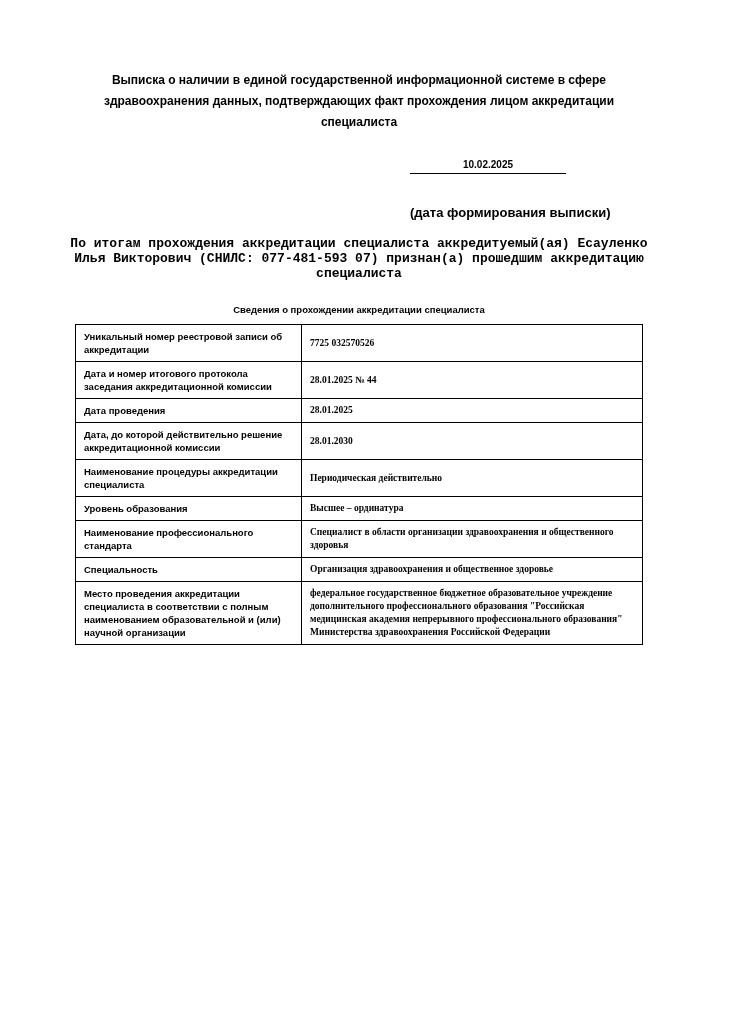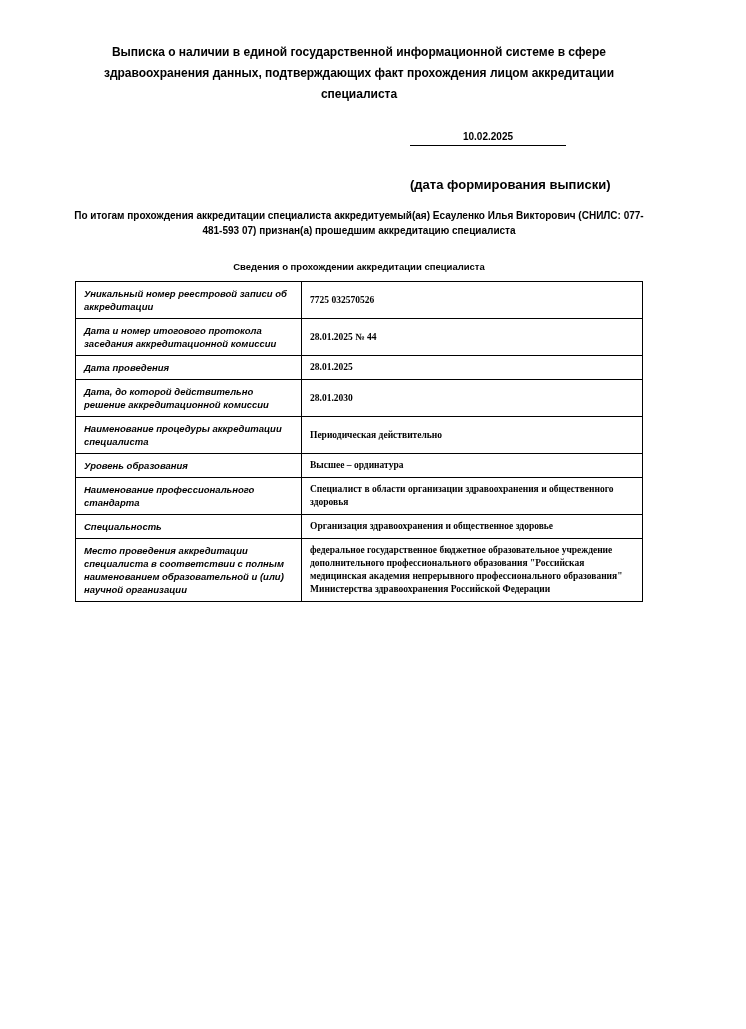--- a/index.html
+++ b/index.html
@@ -12,21 +12,21 @@
       width: 746px;
       height: 1029px;
       font-family: "Liberation Sans", sans-serif;
       color: #000000;
       font-weight: bold;
       overflow: hidden;
     }
     .page {
       width: 718px;
       height: 1029px;
-      padding-top: 42px;
+      padding-top: 70px;
     }
     .doc-title {
       width: 560px;
       margin: 0 auto;
       text-align: center;
       font-size: 12px;
       line-height: 21px;
     }
     .date-block {
       width: 156px;
@@ -43,22 +43,23 @@
       font-size: 13px;
       line-height: 14px;
       white-space: nowrap;
       padding-top: 1px;
       margin-top: 31px;
     }
     .summary {
       width: 584px;
       margin: 16px auto 0;
       text-align: center;
-      font-size: 10px;
+      font-size: 13px;
       line-height: 15px;
+      font-family: Liberation Mono, monospace;
     }
     .section-heading {
       margin-top: 22px;
       text-align: center;
       font-size: 9.5px;
       line-height: 13px;
     }
     .registry-heading {
       margin-top: 9px;
       text-align: center;
@@ -73,21 +74,21 @@
     }
     table.accreditation td {
       border: 1.5px solid #000000;
       font-size: 9.5px;
       line-height: 13px;
       padding: 5px 8px;
       vertical-align: middle;
       font-weight: bold;
       word-wrap: break-word;
     }
-    td.cell-label { width: 226px; font-style: italic; }
+    td.cell-label { width: 226px; }
     td.cell-value { width: 341px; font-family: Liberation Serif, serif; }
   </style>
 </head>
 <body>
 
 <div class="page">
 
   <div class="doc-title">Выписка о наличии в единой государственной информационной системе в сфере здравоохранения данных, подтверждающих факт прохождения лицом аккредитации специалиста</div>
 
   <div class="date-block">

